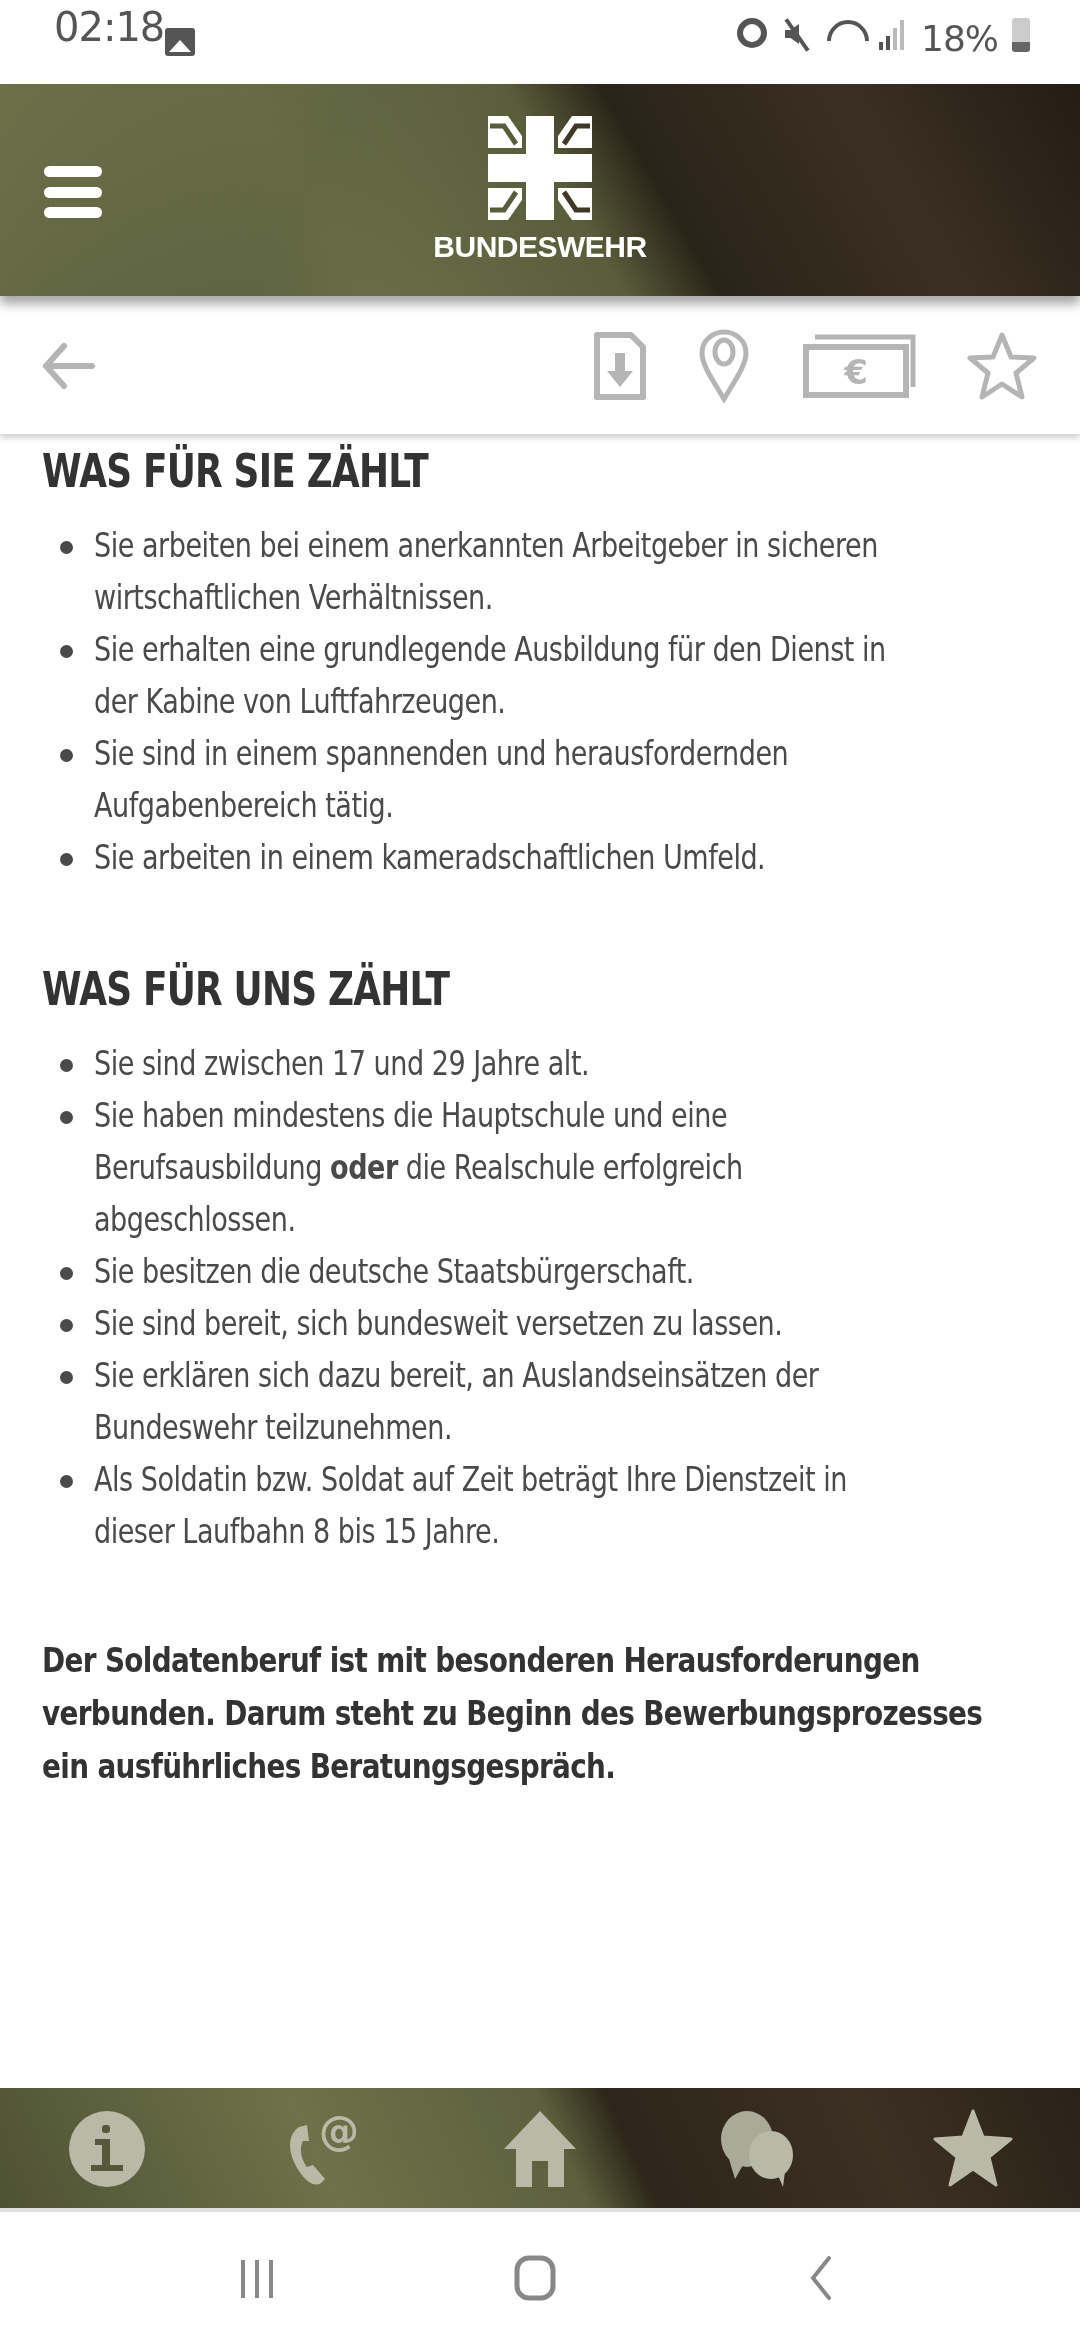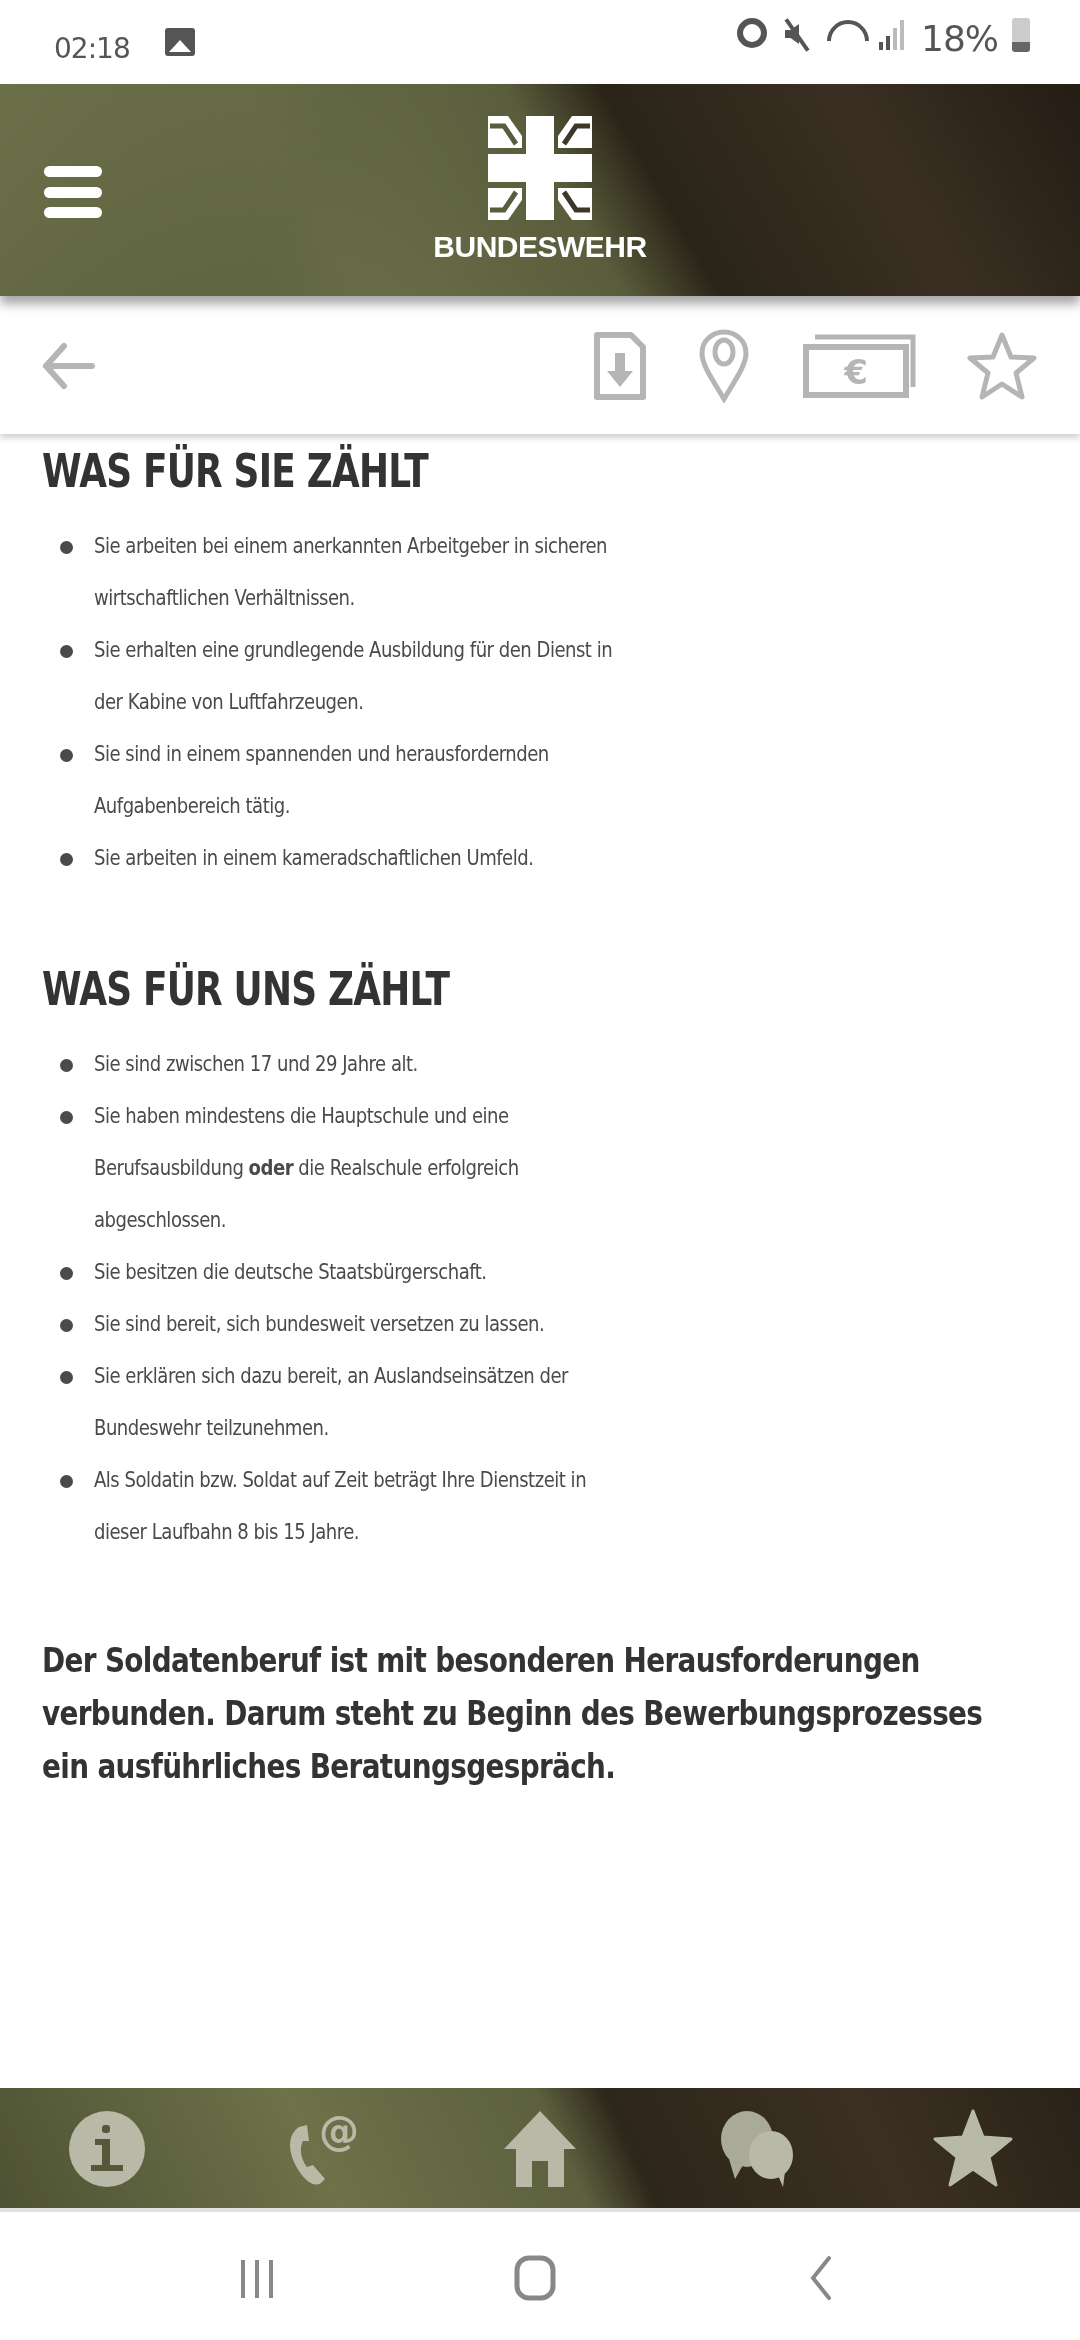--- a/index.html
+++ b/index.html
@@ -1,21 +1,21 @@
 <!DOCTYPE html>
 <html><head>
 <meta charset="utf-8">
 <style>
   * { box-sizing: border-box; margin: 0; padding: 0; }
   html, body { width: 1080px; height: 2340px; overflow: hidden; background: #ffffff; }
   body { font-family: "DejaVu Sans", sans-serif; position: relative; color: #3a3a3a; }
 
   
   .statusbar { position: absolute; top: 0; left: 0; width: 1080px; height: 84px; background: #fff; }
-  .statusbar .time { position: absolute; left: 54px; top: 32px; font-family: "DejaVu Sans", sans-serif; font-size: 28px; color: #555; letter-spacing: -1px; }
+  .statusbar .time { position: absolute; left: 54px; top: 4px; font-family: "DejaVu Sans", sans-serif; font-size: 40px; color: #555; letter-spacing: -1px; }
   .statusbar .img-icon { position: absolute; left: 165px; top: 28px; width: 30px; height: 28px; background: #555; border-radius: 3px; }
   .statusbar .img-icon::after { content: ""; position: absolute; left: 4px; bottom: 4px; width: 0; height: 0; border-left: 11px solid transparent; border-right: 11px solid transparent; border-bottom: 12px solid #fff; }
   .statusbar .right { position: absolute; right: 50px; top: 18px; height: 48px; display: flex; gap: 14px; color: #555; font-size: 36px; }
   .sb-icon { display: inline-block; width: 34px; height: 34px; position: relative; }
   .sb-alarm { border: 6px solid #555; border-radius: 50%; width: 30px; height: 30px; }
   .sb-mute { width: 30px; height: 32px; }
   .sb-mute::before { content: ""; position: absolute; left: 4px; top: 6px; width: 14px; height: 20px; background: #555; clip-path: polygon(0 30%, 40% 30%, 100% 0, 100% 100%, 40% 70%, 0 70%); }
   .sb-mute::after { content: ""; position: absolute; left: 14px; top: -2px; width: 4px; height: 38px; background: #555; transform: rotate(-35deg); }
   .sb-wifi { width: 40px; height: 34px; }
   .sb-wifi::before { content: ""; position: absolute; left: 2px; top: 2px; width: 34px; height: 34px; border: 4px solid #555; border-radius: 50%; border-bottom-color: transparent; border-left-color: transparent; transform: rotate(-45deg); }
@@ -46,21 +46,21 @@
   .tb-back { left: 36px; width: 64px; }
   .tb-download { left: 590px; width: 60px; }
   .tb-location { left: 696px; width: 56px; }
   .tb-salary { left: 800px; width: 120px; }
   .tb-fav { left: 964px; width: 76px; }
 
   
   .content { position: absolute; top: 434px; left: 0; width: 1080px; height: 1714px; overflow: hidden; padding: 0 42px; z-index: 1; }
   .section-title { font-family: "DejaVu Sans", sans-serif; font-weight: bold; font-size: 46px; color: #333; letter-spacing: -1px; transform: scaleX(0.78); transform-origin: left; white-space: nowrap; margin-top: 6px; line-height: 62px; }
   ul.bullets { list-style: none; margin-top: 18px; }
-  ul.bullets li { position: relative; padding-left: 52px; font-family: "DejaVu Sans", sans-serif; font-size: 22px; line-height: 52px; color: #4a4a4a; letter-spacing: -0.6px; }
+  ul.bullets li { position: relative; padding-left: 52px; font-family: "DejaVu Sans", sans-serif; font-size: 33px; line-height: 52px; color: #4a4a4a; letter-spacing: -0.6px; }
   ul.bullets li::before { content: ""; position: absolute; left: 18px; top: 21px; width: 13px; height: 13px; background: #4a4a4a; border-radius: 50%; }
   .cond { display: inline-block; transform: scaleX(0.82); transform-origin: left; white-space: nowrap; }
   .abbr { text-decoration: underline dotted; }
   .bold { font-weight: bold; }
   .section-gap { height: 68px; }
   .note { font-family: "DejaVu Sans", sans-serif; font-weight: bold; font-size: 34px; line-height: 53px; color: #333; letter-spacing: -0.8px; margin-top: 76px; }
 
   
   .bottomnav { position: absolute; top: 2088px; left: 0; width: 1080px; height: 124px;
     background: linear-gradient(65deg, #4e5234 0%, #6d7249 30%, #5c603e 52%, #2d261a 58%, #3b3022 80%, #2a2218 100%);

